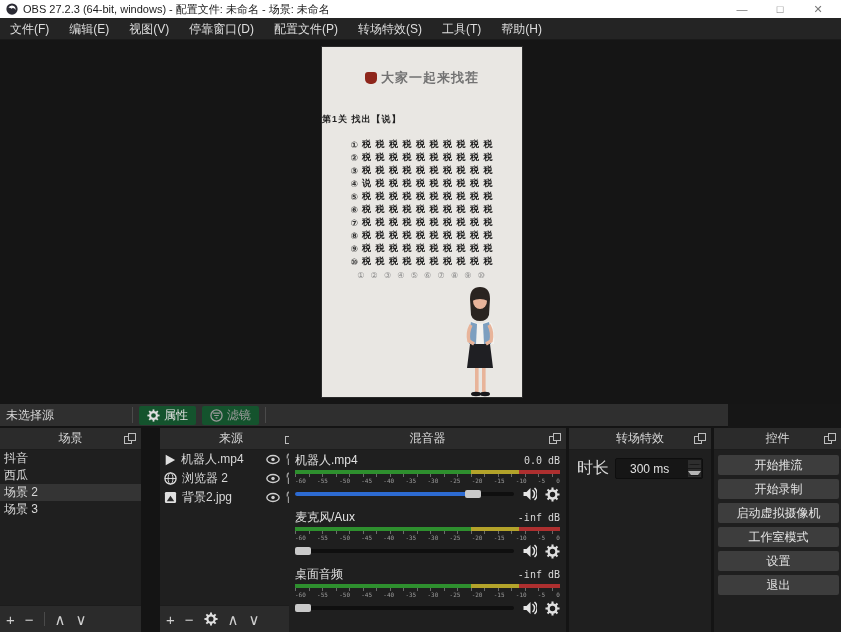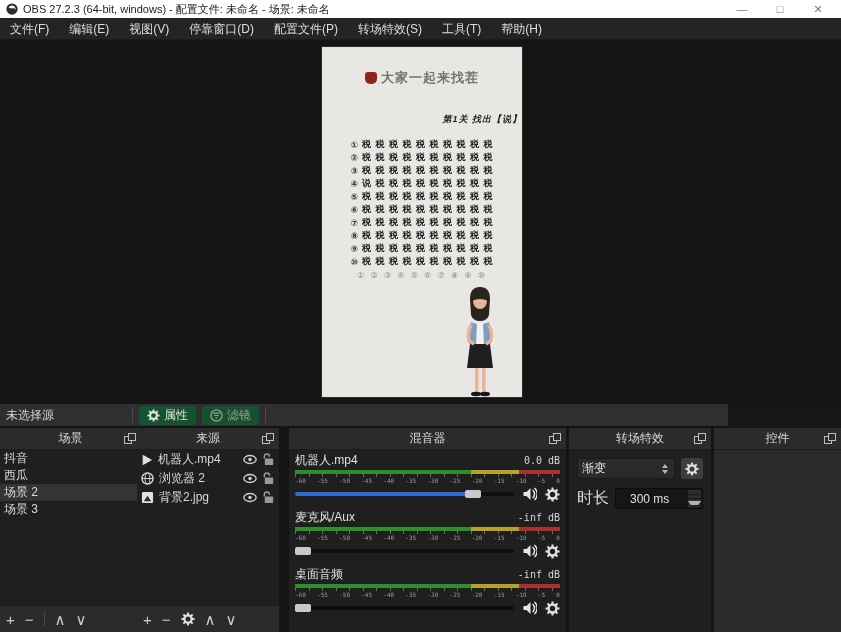--- a/index.html
+++ b/index.html
@@ -21,21 +21,21 @@
   .menubar{position:absolute;top:18px;left:0;width:841px;height:22px;background:#242424;
     display:flex;align-items:center;border-bottom:1px solid #1a1a1a;}
   .menu-item{padding:0 10px;line-height:22px;color:#dedede;font-size:12px;white-space:nowrap;}
   
   .preview{position:absolute;top:40px;left:0;width:841px;height:364px;background:#151515;}
   .canvas{position:absolute;left:322px;top:7px;width:200px;height:350px;background:#e9e7e3;
     color:#1e1e1e;overflow:hidden;box-shadow:0 0 0 1px #2a2a2a;}
   .cv-title{display:flex;align-items:center;justify-content:center;gap:4px;margin-top:22px;}
   .badge{width:12px;height:12px;background:#8e261b;border-radius:3px 3px 5px 5px;flex:0 0 auto;}
   .cv-title-text{font-size:13px;font-weight:bold;letter-spacing:1px;color:#737373;}
-  .cv-subtitle{text-align:right;font-size:9px;font-weight:bold;margin-top:26px;color:#222;letter-spacing:1px;font-style:italic;}
+  .cv-subtitle{text-align:left;font-size:9px;font-weight:bold;margin-top:26px;color:#222;letter-spacing:1px;}
   .grid{margin-top:12px;}
   .grid-row{display:flex;justify-content:center;align-items:center;gap:4px;height:13px;
     font-size:9px;font-weight:bold;color:#1a1a1a;}
   .row-num{font-size:9px;color:#333;}
   .row-chars{letter-spacing:1px;white-space:nowrap;}
   .grid-footer{text-align:center;font-size:8px;color:#8a8a8a;margin-top:3px;letter-spacing:2px;}
   .person{position:absolute;right:14px;bottom:0;width:56px;height:112px;}
   
   .srcbar{position:absolute;top:404px;left:0;width:728px;height:24px;background:#2f2f2f;
     display:flex;align-items:center;border-bottom:2px solid #141414;}
@@ -43,21 +43,21 @@
   .srcbar-btns{display:flex;align-items:center;gap:6px;margin-left:78px;}
   .vsep{width:1px;height:16px;background:#4a4a4a;}
   .sbtn{display:flex;align-items:center;gap:4px;background:#14532d;border-radius:2px;
     padding:2px 8px;height:19px;color:#e2e2e2;font-size:12px;}
   .sbtn.dim{color:#9a9a9a;}
   .ic{display:inline-block;vertical-align:middle;}
   
   .docks{position:absolute;top:428px;left:0;width:841px;height:204px;background:#141414;}
   .panel{position:absolute;top:0;height:204px;background:#2b2b2b;display:flex;flex-direction:column;}
   .p-scenes{left:0;width:141px;}
-  .p-sources{left:137px;width:142px;}
+  .p-sources{left:160px;width:142px;}
   .p-mixer{left:289px;width:277px;}
   .p-trans{left:569px;width:142px;}
   .p-controls{left:714px;width:127px;}
   .p-head{height:22px;display:flex;align-items:center;justify-content:center;position:relative;
     font-size:12px;color:#d8d8d8;border-bottom:1px solid #1c1c1c;flex:0 0 auto;}
   .popout{position:absolute;right:5px;top:5px;width:12px;height:11px;}
   .p-body{flex:1;background:#1f1f1f;overflow:hidden;position:relative;}
   .p-foot{height:27px;flex:0 0 auto;display:flex;align-items:center;gap:10px;padding:0 6px;
     color:#cfcfcf;font-size:15px;background:#2b2b2b;border-top:1px solid #1c1c1c;}
   .p-foot .glyph{line-height:1;cursor:default;}
@@ -479,34 +479,20 @@
   </div>
 
   <div class="panel p-trans">
     <div class="p-head">
       <span>转场特效</span>
       <svg class="popout" viewBox="0 0 12 11">
           <use href="#i-popout"></use>
         </svg>
     </div>
     <div class="p-body trans-body">
-      <div class="trans-row1">
-        <div class="combo">
-          <span class="combo-label">渐变</span>
-          <div class="updown">
-            <div class="tri-up"></div>
-              <div class="tri-dn"></div>
-          </div>
-        </div>
-        <div class="gearbtn">
-          <svg class="ic" width="14" height="14" viewBox="0 0 16 16">
-              <use href="#i-gear"></use>
-            </svg>
-        </div>
-      </div>
       <div class="trans-row2">
         <span class="dur-label">时长</span>
         <div class="dur-field">
           <span>300 ms</span>
           <div class="dur-spin">
             <div>
                 <div class="tri-up"></div>
               </div>
             <div>
                 <div class="tri-dn"></div>
@@ -517,15 +503,23 @@
     </div>
   </div>
 
   <div class="panel p-controls">
     <div class="p-head">
       <span>控件</span>
       <svg class="popout" viewBox="0 0 12 11">
           <use href="#i-popout"></use>
         </svg>
     </div>
+    <div class="p-body ctrl-body">
+      <div class="ctrl-btn">开始推流</div>
+      <div class="ctrl-btn">开始录制</div>
+      <div class="ctrl-btn">启动虚拟摄像机</div>
+      <div class="ctrl-btn">工作室模式</div>
+      <div class="ctrl-btn">设置</div>
+      <div class="ctrl-btn">退出</div>
+    </div>
   </div>
 
 </div>
 
 </body></html>

